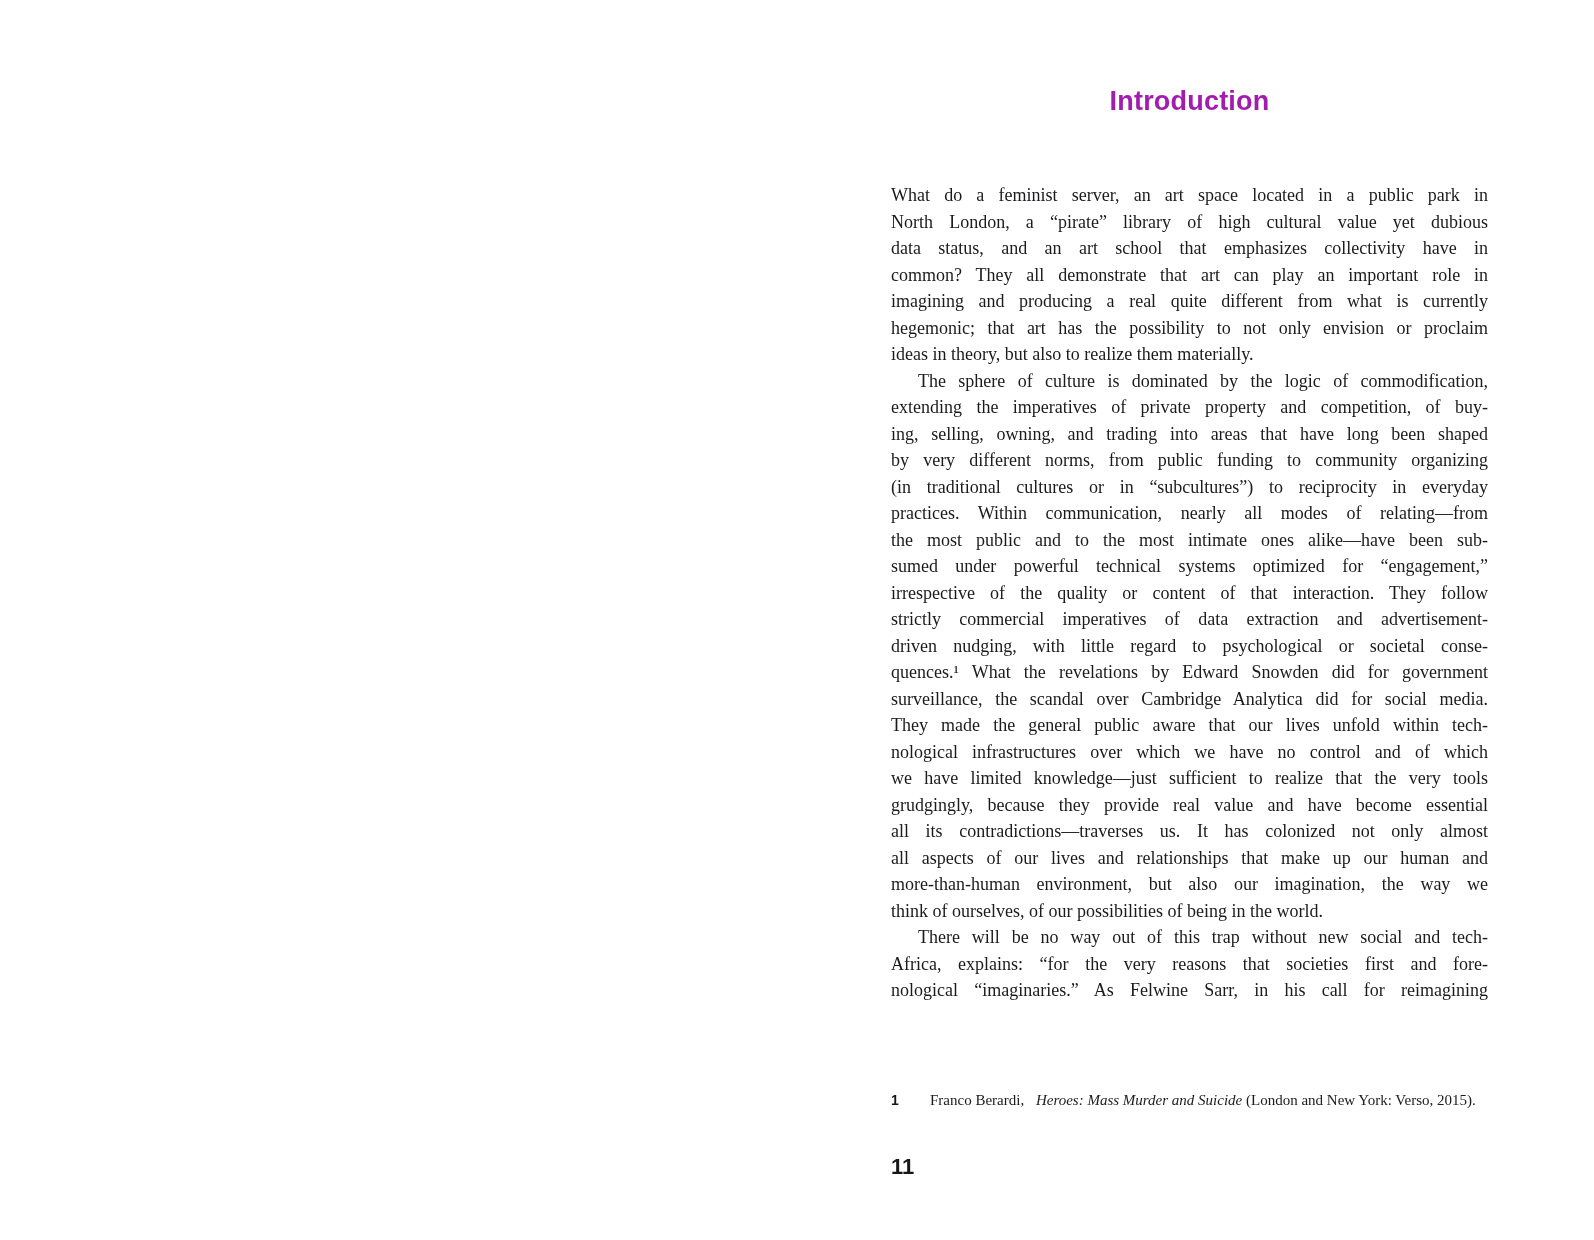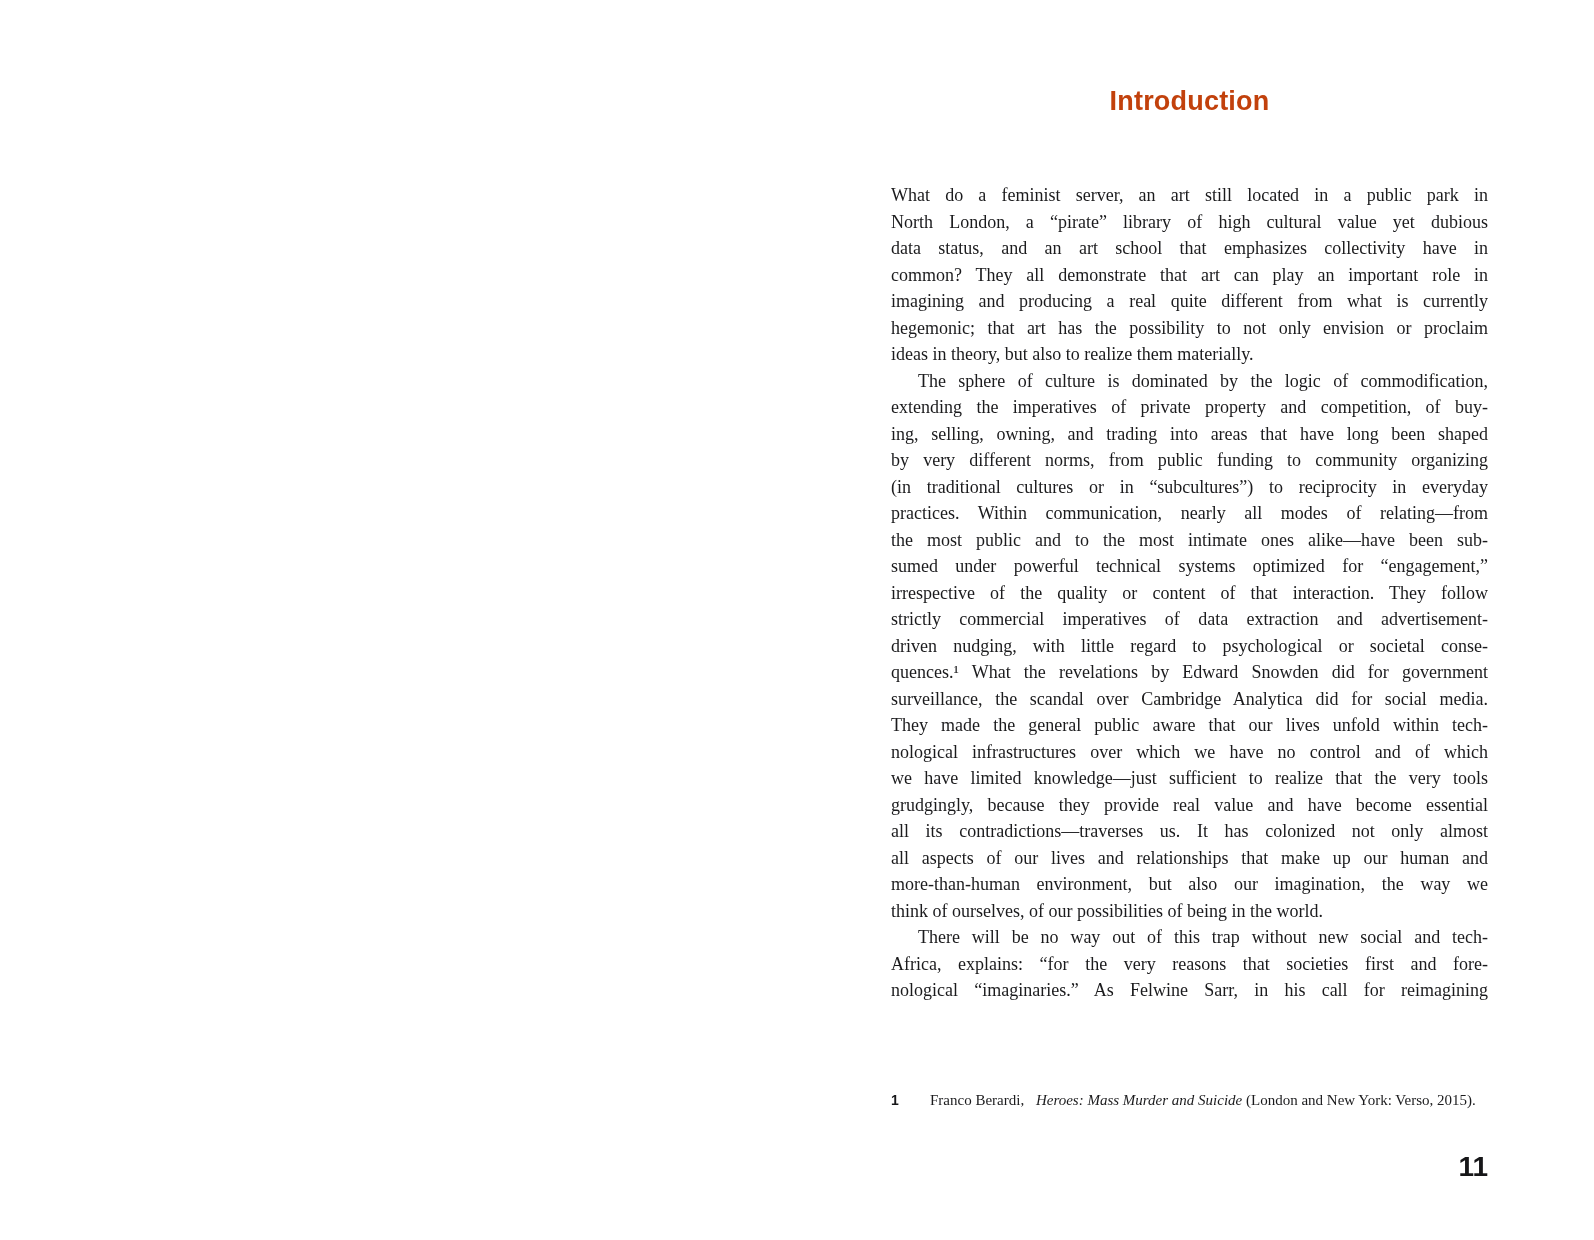--- a/index.html
+++ b/index.html
@@ -20,21 +20,21 @@
     position: absolute;
     left: 891px;
     top: 85px;
     width: 597px;
     text-align: center;
     font-family: "Liberation Sans", sans-serif;
     font-weight: bold;
     font-size: 27px;
     line-height: 32px;
     letter-spacing: 0.2px;
-    color: #c2410c;
+    color: #a21caf;
   }
   .body-text {
     position: absolute;
     left: 891px;
     top: 182px;
     width: 597px;
     font-size: 18px;
     line-height: 26.5px;
   }
   .para {
@@ -75,38 +75,38 @@
   }
   .fn-text .book-title {
     font-style: italic;
     margin-left: 8px;
   }
   .page-number {
     position: absolute;
     left: 891px;
     top: 1155px;
     width: 597px;
-    text-align: right;
+    text-align: left;
     font-family: "Liberation Sans", sans-serif;
     font-weight: bold;
-    font-size: 28px;
+    font-size: 22px;
     line-height: 24px;
     color: #161618;
   }
 </style>
 </head>
 <body>
 
 <div class="page">
 
   <div class="chapter-title">Introduction</div>
 
   <div class="body-text">
       <div class="para">
-        <div class="line j">What do a feminist server, an art still located in a public park in</div>
+        <div class="line j">What do a feminist server, an art space located in a public park in</div>
         <div class="line j">North London, a “pirate” library of high cultural value yet dubious</div>
         <div class="line j">data status, and an art school that emphasizes collectivity have in</div>
         <div class="line j">common? They all demonstrate that art can play an important role in</div>
         <div class="line j">imagining and producing a real quite different from what is currently</div>
         <div class="line j">hegemonic; that art has the possibility to not only envision or proclaim</div>
         <div class="line">ideas in theory, but also to realize them materially.</div>
       </div>
       <div class="para">
         <div class="line j indent">The sphere of culture is dominated by the logic of commodification,</div>
         <div class="line j">extending the imperatives of private property and competition, of buy-</div>

